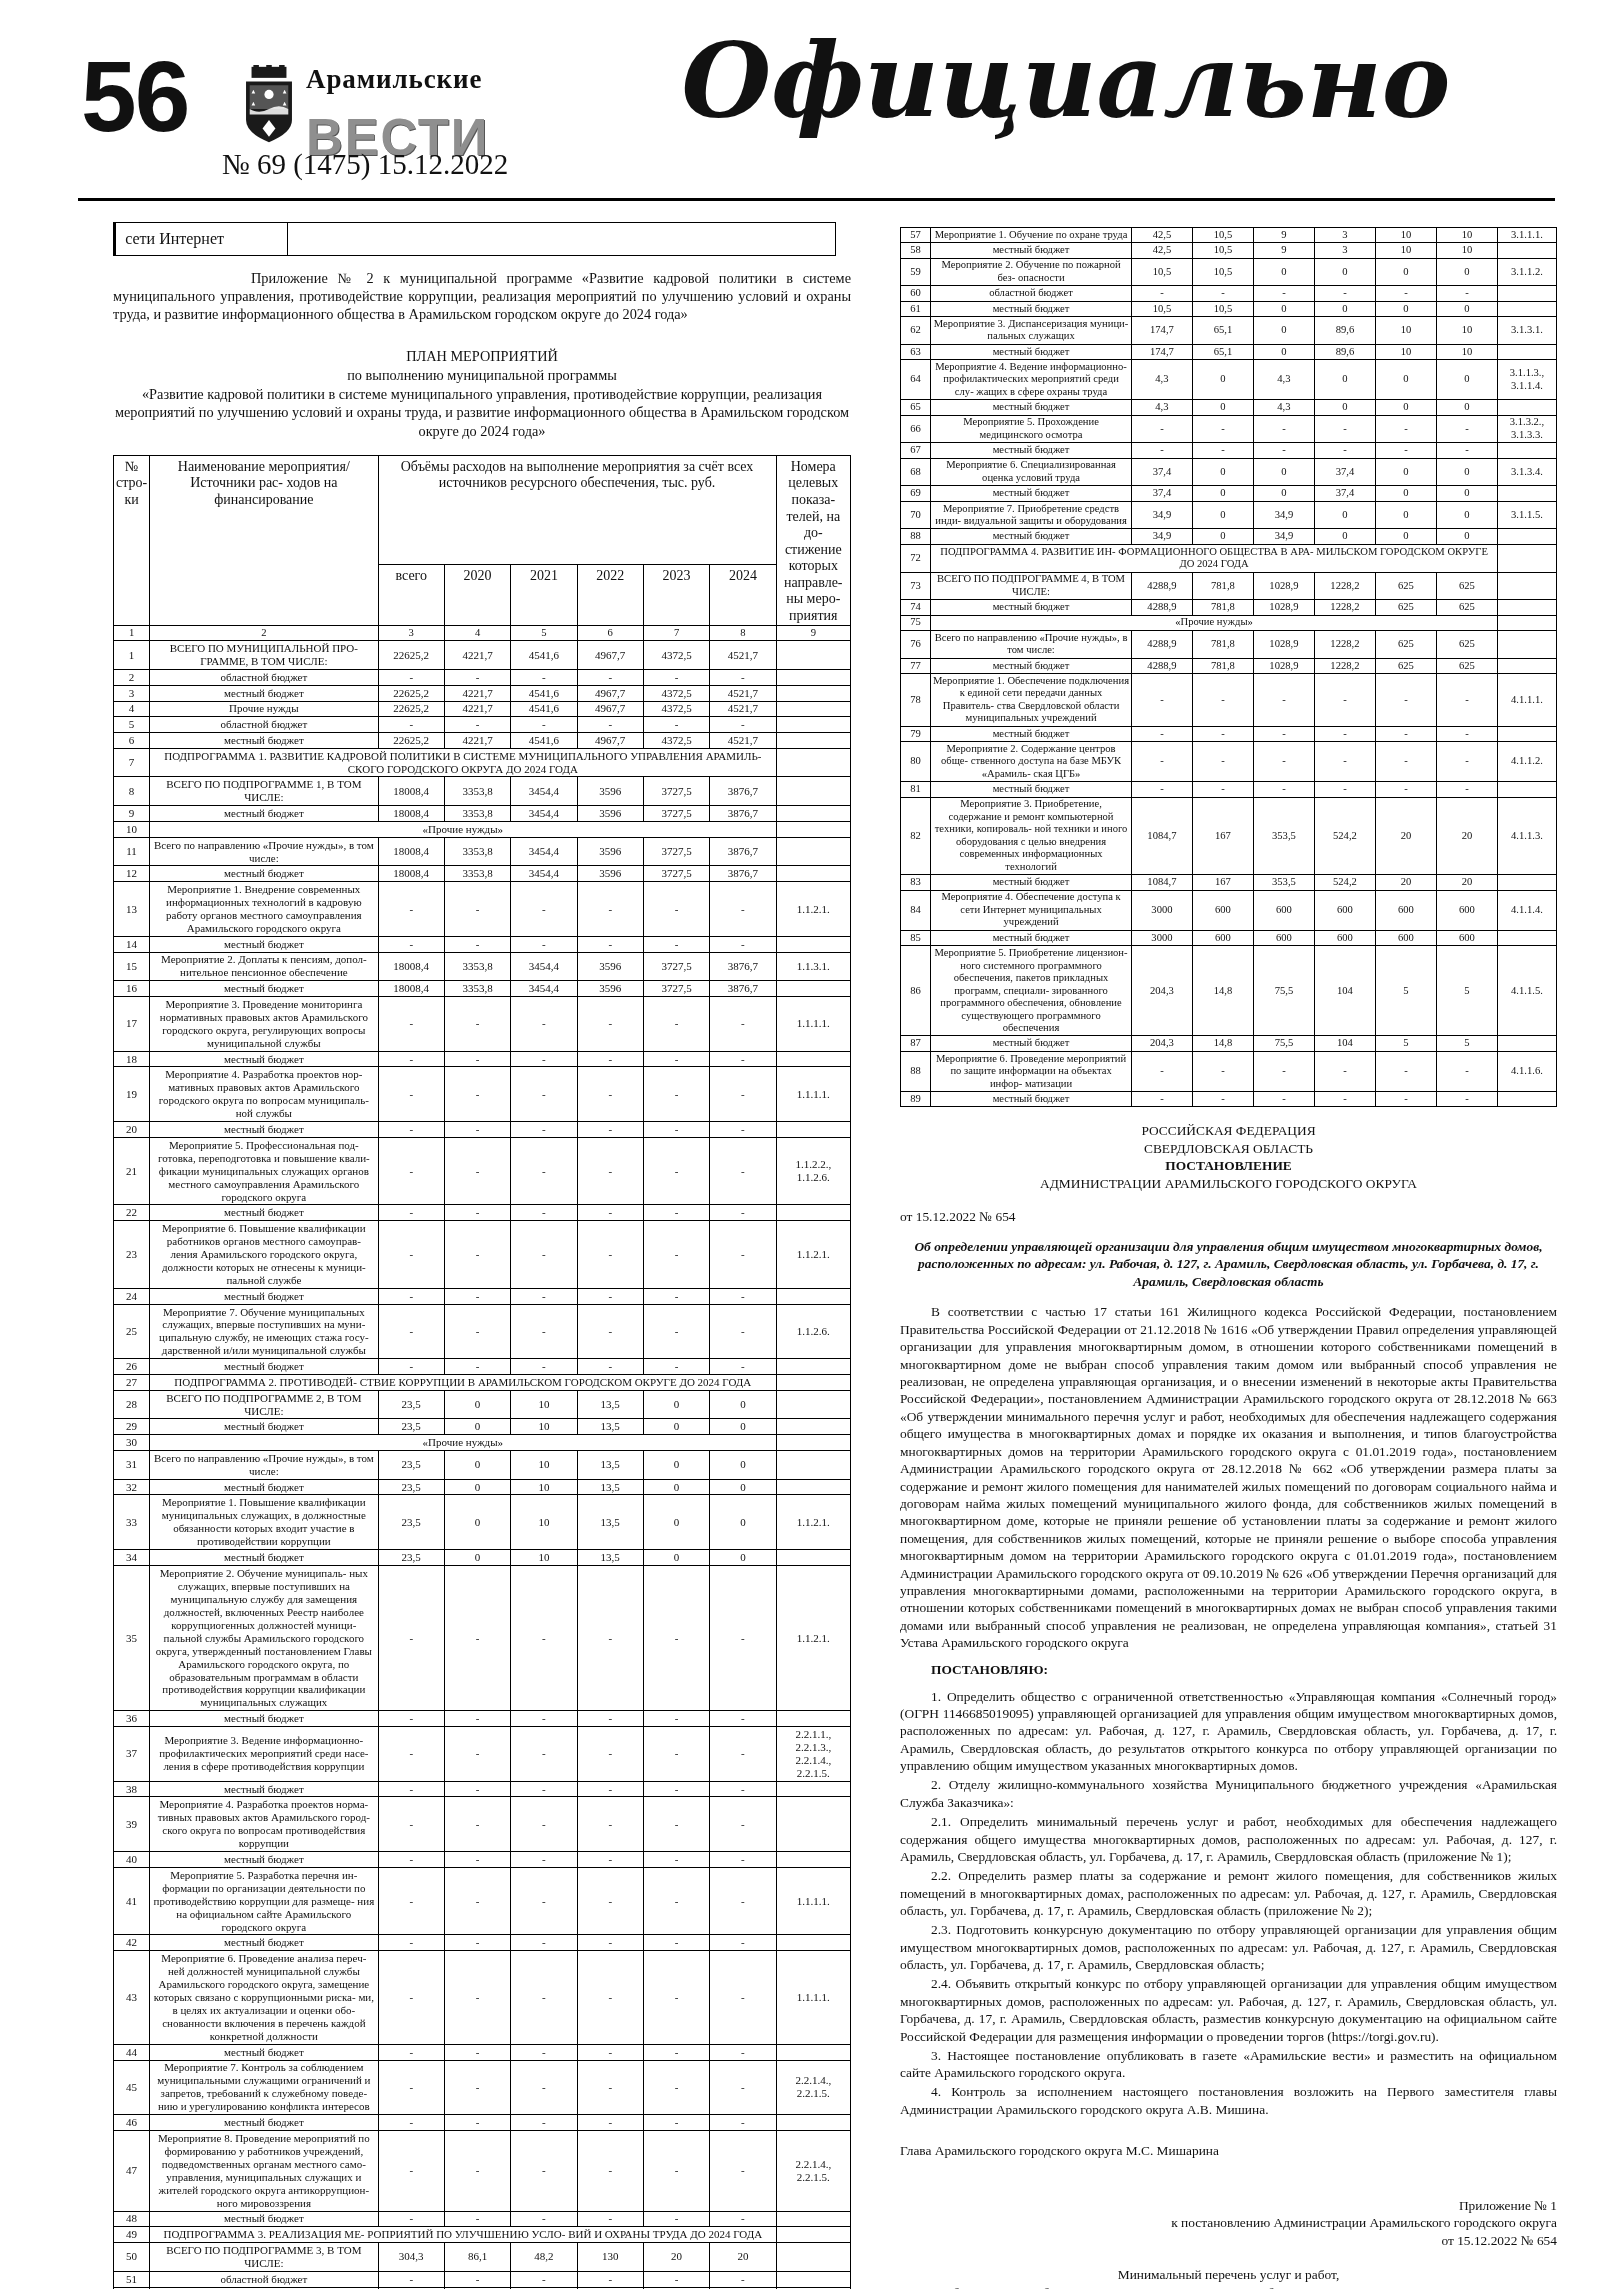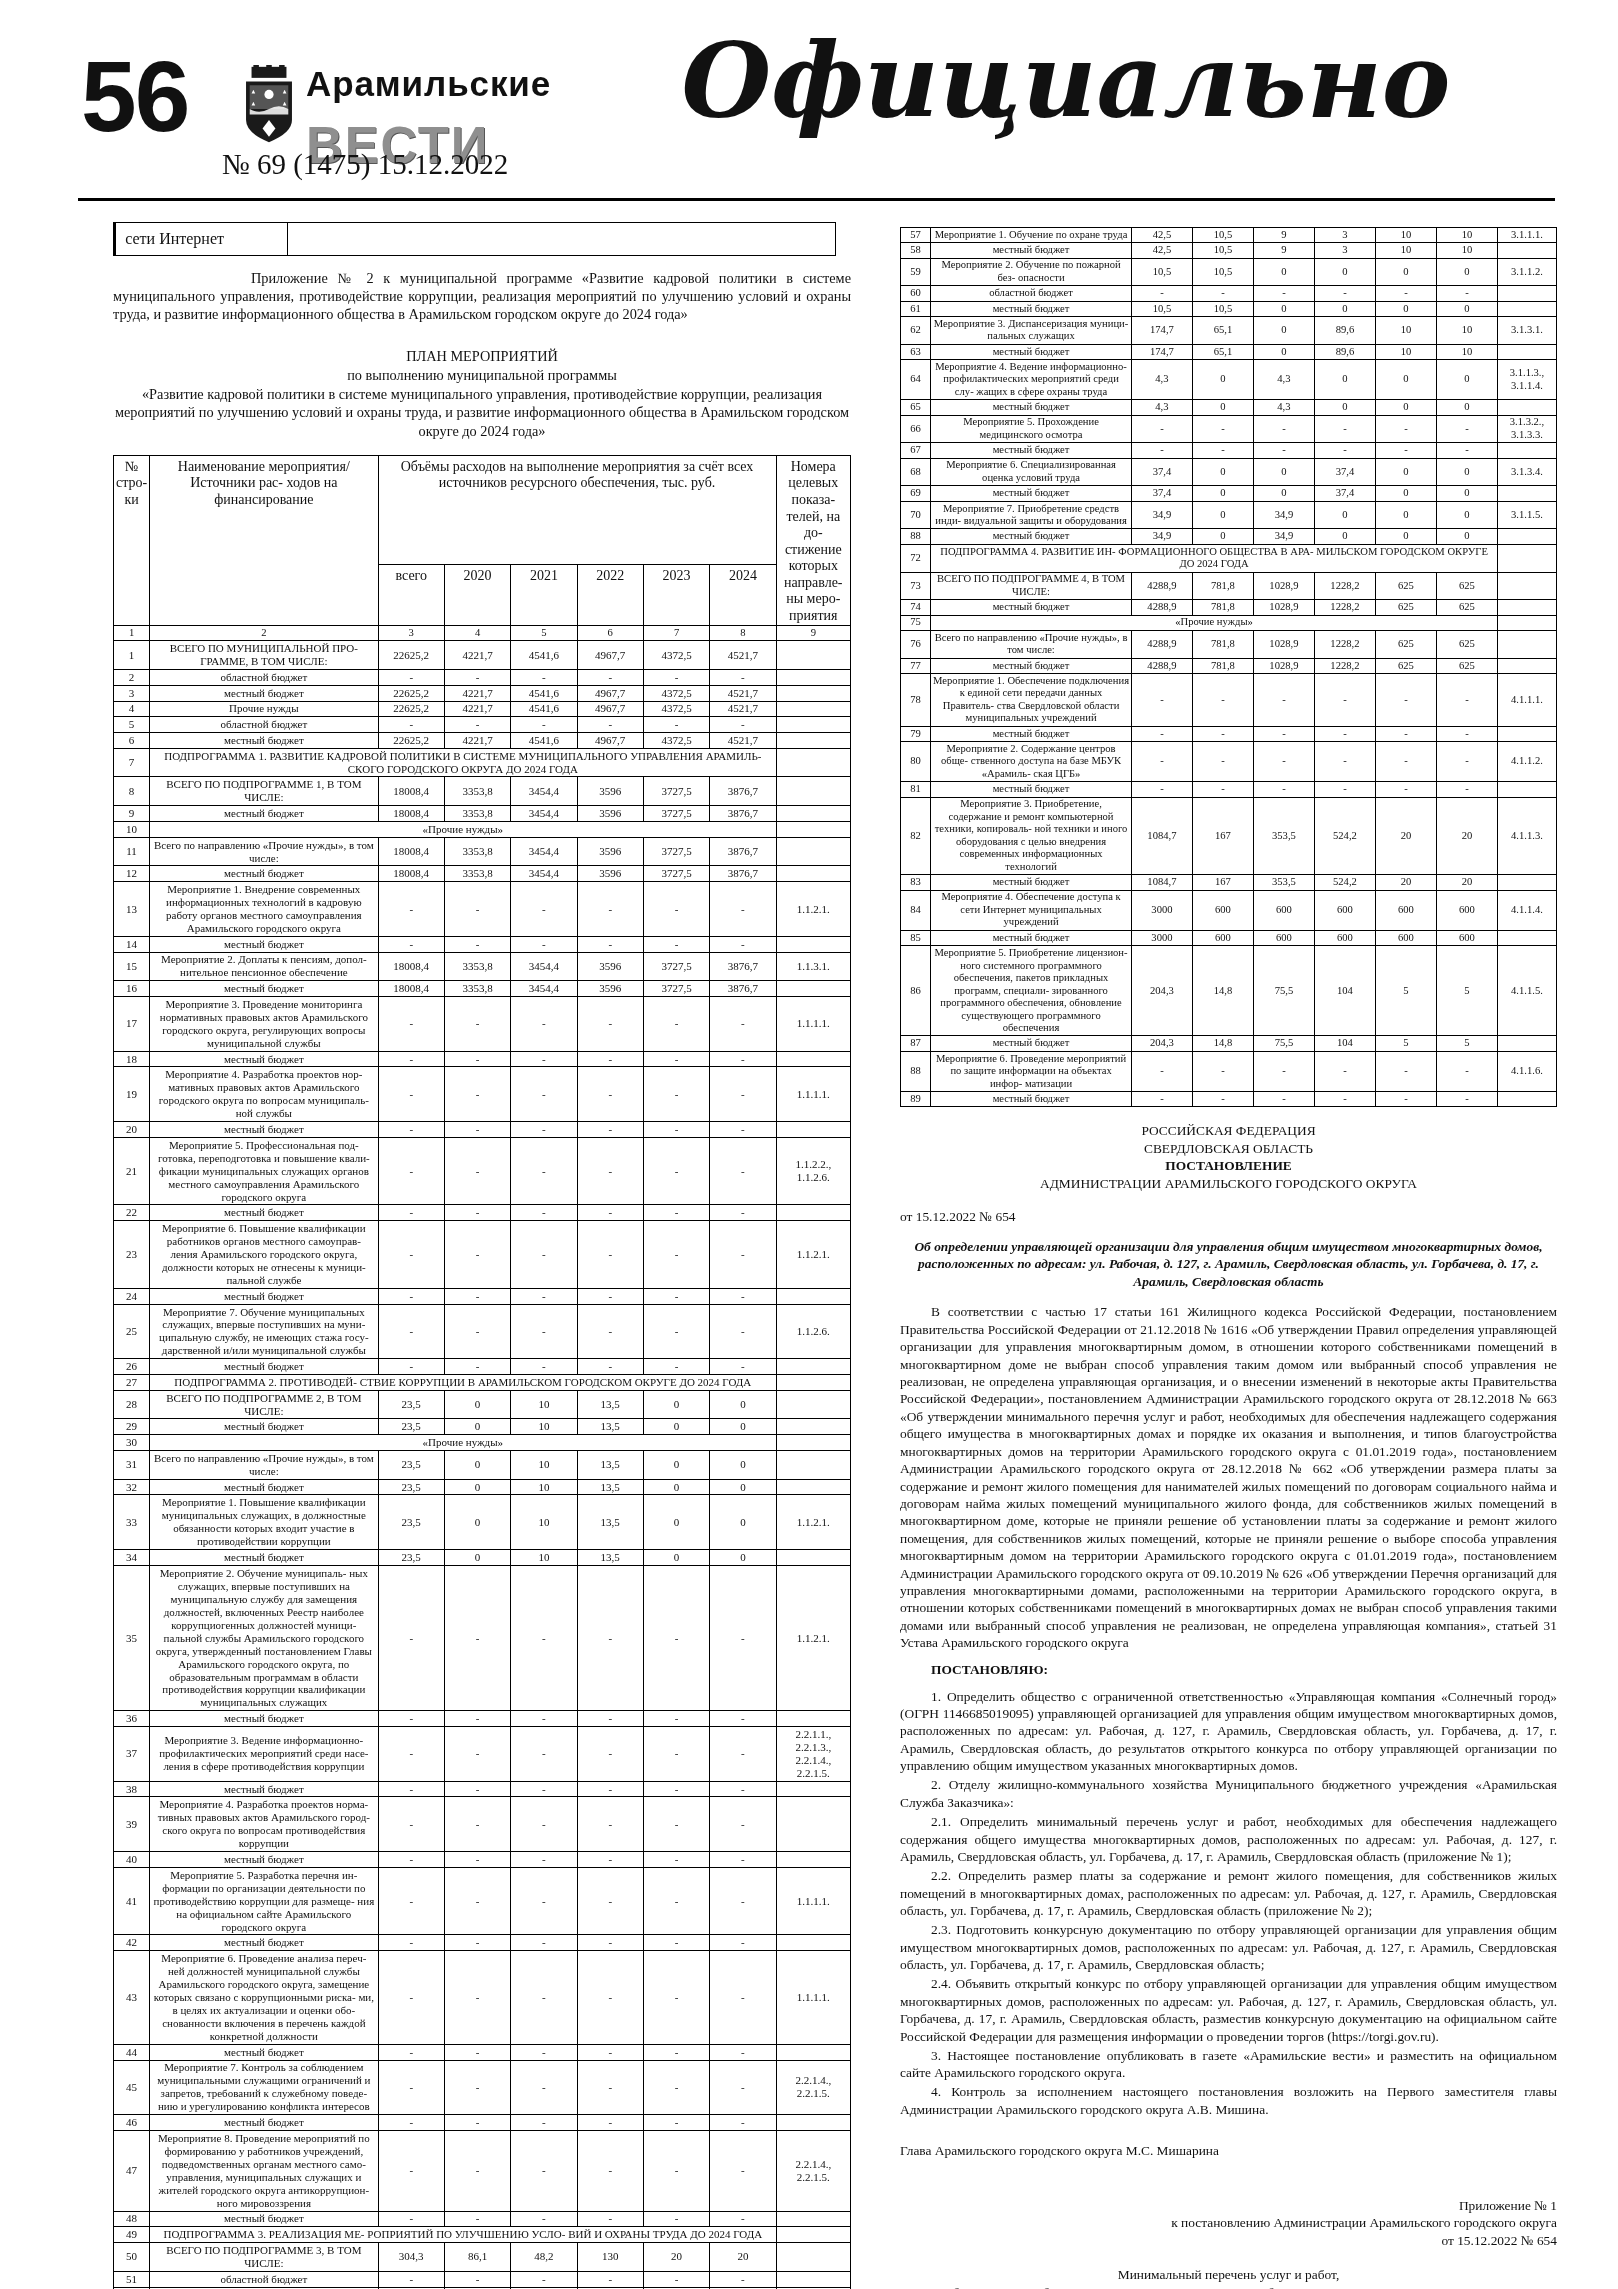--- a/index.html
+++ b/index.html
@@ -6,21 +6,21 @@
   body{
     width:1619px;height:2290px;position:relative;background:#ffffff;color:#111;
     font-family:"Liberation Serif","DejaVu Serif",serif;overflow:hidden;
   }
   
   .masthead{position:absolute;left:0;top:0;width:1619px;height:196px;}
   .page-num{position:absolute;left:81px;top:39px;font-family:"Liberation Sans","DejaVu Sans",sans-serif;
     font-weight:bold;font-size:100px;letter-spacing:-1.8px;}
   .crest{position:absolute;left:242px;top:65px;}
   .brand-text{position:absolute;left:306px;top:66px;line-height:1;}
-  .brand-top{font-family:Liberation Sans, sans-serif;font-weight:bold;font-size:35px;letter-spacing:0.9px;}
+  .brand-top{font-family:Liberation Serif, serif;font-weight:bold;font-size:27px;letter-spacing:0.9px;}
   .brand-bottom{font-family:"Liberation Sans","DejaVu Sans",sans-serif;font-weight:bold;font-size:51px;
     color:#8f8f8f;letter-spacing:1.8px;margin-top:19px;text-shadow:0.9px 0.9px 0 #555;}
   .issue{position:absolute;left:222px;top:148px;font-size:29px;}
   .section-title{position:absolute;left:614px;top:20px;width:904px;text-align:center;
     font-size:103px;font-style:italic;font-weight:bold;font-family:"DejaVu Serif","Liberation Serif",serif;}
   .rule{position:absolute;left:78px;top:198px;width:1477px;height:2.8px;background:#000;}
   
   .col-left{position:absolute;left:113px;top:222px;width:738px;}
   .col-right{position:absolute;left:900px;top:227px;width:657px;}
   

